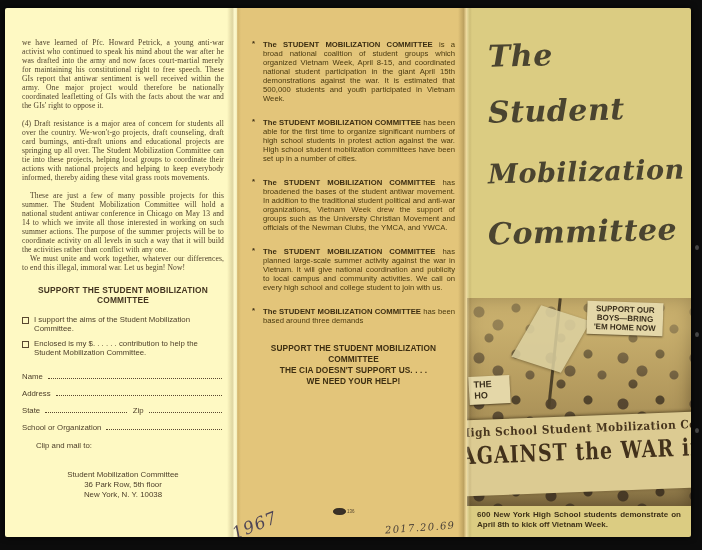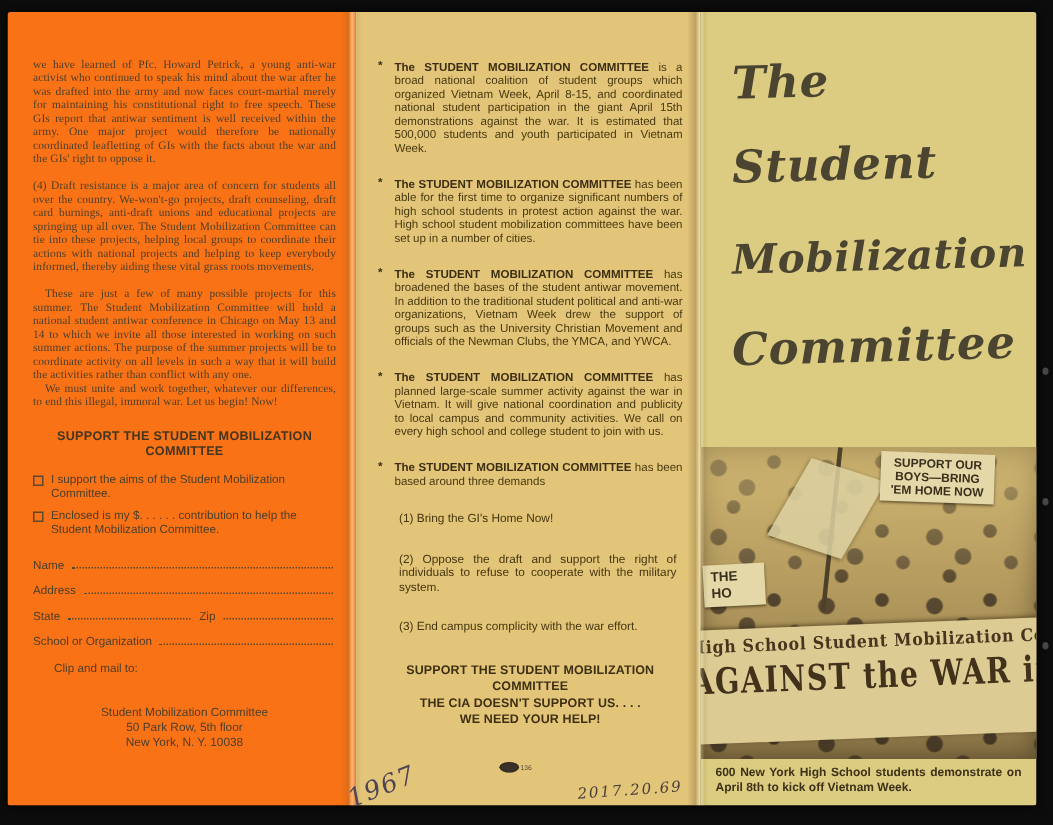--- a/index.html
+++ b/index.html
@@ -1,19 +1,19 @@
 <!DOCTYPE html>
 <html><head>
 <meta charset="utf-8">
 <style>
   html,body{margin:0;padding:0;background:#0c0c0c;width:702px;height:550px;overflow:hidden;}
   body{font-family:"Liberation Sans",sans-serif;-webkit-font-smoothing:antialiased;}
   .paper{position:absolute;left:5px;top:8px;width:686px;height:529px;display:flex;border-radius:2px;overflow:hidden;box-shadow:0 0 6px rgba(0,0,0,.8);}
   .panel{position:relative;height:100%;}
-  .panel-left{width:232px;background:#f97316;}
+  .panel-left{width:232px;background:#fef9c3;}
   .panel-mid{width:230px;background:#e3c57a;}
   .panel-right{width:224px;background:#dbcc82;}
   .fold{position:absolute;top:0;height:100%;width:14px;pointer-events:none;z-index:5;}
   .fold1{left:222px;background:linear-gradient(90deg,rgba(110,85,40,0) 0%,rgba(110,85,40,.22) 38%,rgba(255,250,220,.5) 55%,rgba(110,85,40,.12) 80%,rgba(110,85,40,0) 100%);}
   .fold2{left:453px;background:linear-gradient(90deg,rgba(90,70,30,0) 0%,rgba(90,70,30,.28) 40%,rgba(255,250,215,.4) 60%,rgba(90,70,30,.10) 85%,rgba(90,70,30,0) 100%);}
   .scan-dot{position:absolute;width:4px;height:5px;background:#464646;border-radius:50%;right:3px;}
 
   
   .panel-left .inner{padding:30px 13px 0 17px;color:#4c3e29;}
   .panel-left p{margin:0;font-family:"Liberation Serif",serif;font-size:7.6px;line-height:9px;text-align:justify;letter-spacing:.1px;}
@@ -115,21 +115,21 @@
         <div class="f-row">
           <span>School or Organization</span>
           <span class="dotfill"></span>
         </div>
       </div>
 
       <div class="clip-note">Clip and mail to:</div>
 
       <div class="mail-block">
         <div>Student Mobilization Committee</div>
-        <div>50 Park Row, 5th floor</div>
+        <div>36 Park Row, 5th floor</div>
         <div>New York, N. Y. 10038</div>
       </div>
     </div>
   </div>
 
   <div class="panel panel-mid">
     <div class="inner">
       <div class="bullet">
         <span class="mark">*</span>
         <span class="lead">The STUDENT MOBILIZATION COMMITTEE</span>
@@ -149,25 +149,20 @@
         <span class="mark">*</span>
         <span class="lead">The STUDENT MOBILIZATION COMMITTEE</span>
         <span>has planned large-scale summer activity against the war in Vietnam. It will give national coordination and publicity to local campus and community activities. We call on every high school and college student to join with us.</span>
       </div>
       <div class="bullet">
         <span class="mark">*</span>
         <span class="lead">The STUDENT MOBILIZATION COMMITTEE</span>
         <span>has been based around three demands</span>
       </div>
 
-      <div class="demands">
-        <p>(1) Bring the GI's Home Now!</p>
-        <p>(2) Oppose the draft and support the right of individuals to refuse to cooperate with the military system.</p>
-        <p>(3) End campus complicity with the war effort.</p>
-      </div>
 
       <div class="mid-footer">
         <div>SUPPORT THE STUDENT MOBILIZATION COMMITTEE</div>
         <div>THE CIA DOESN'T SUPPORT US. . . .</div>
         <div>WE NEED YOUR HELP!</div>
       </div>
     </div>
 
     <div class="hand-year">1967</div>
     <div class="union-bug">

